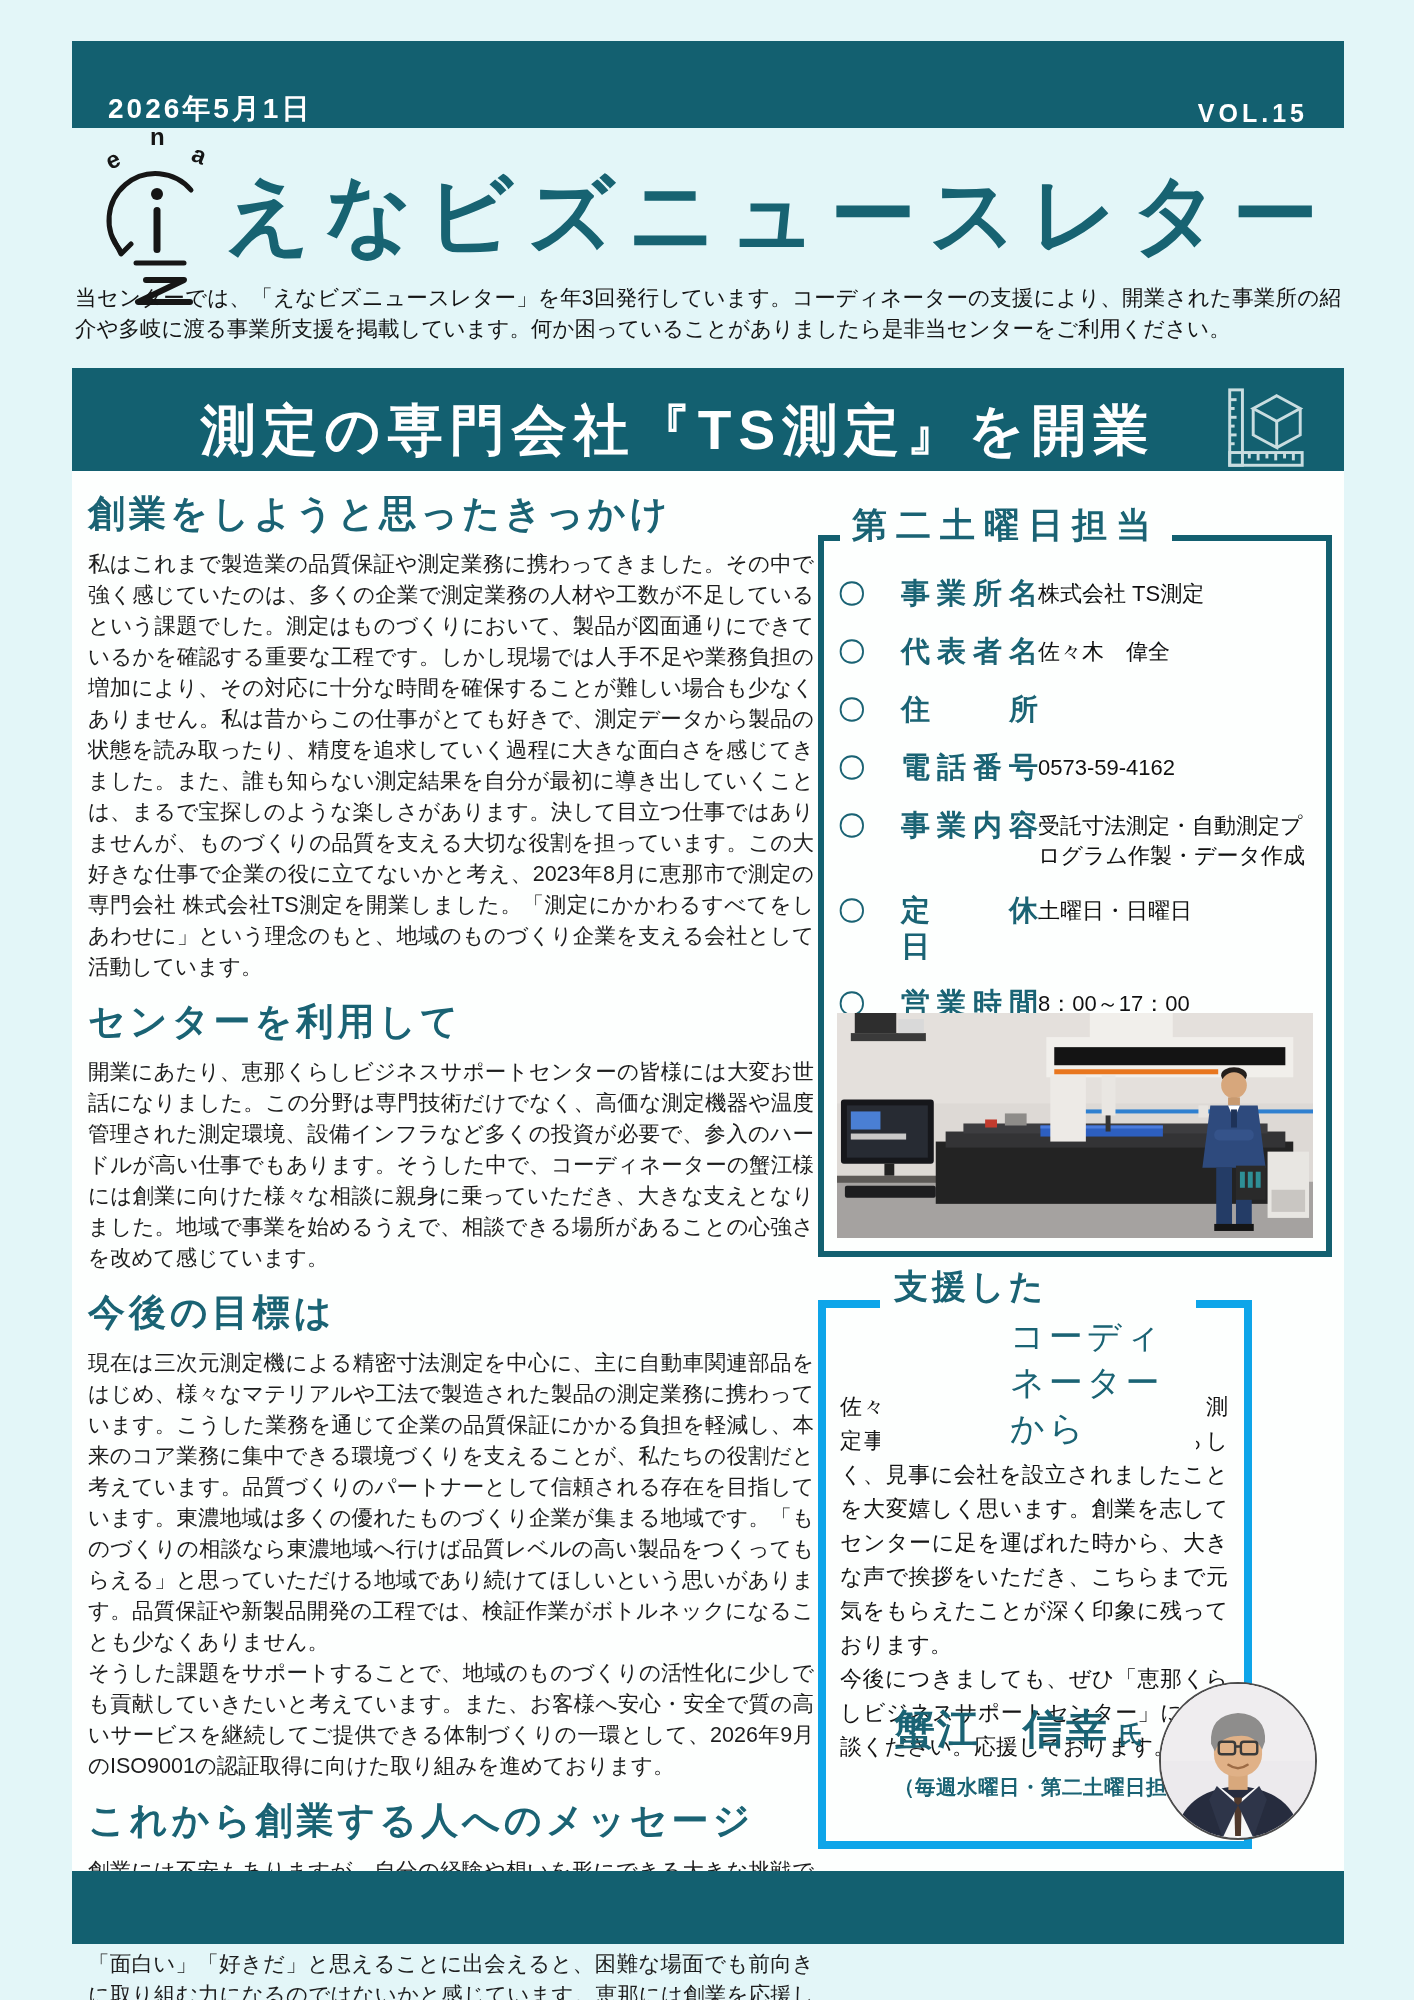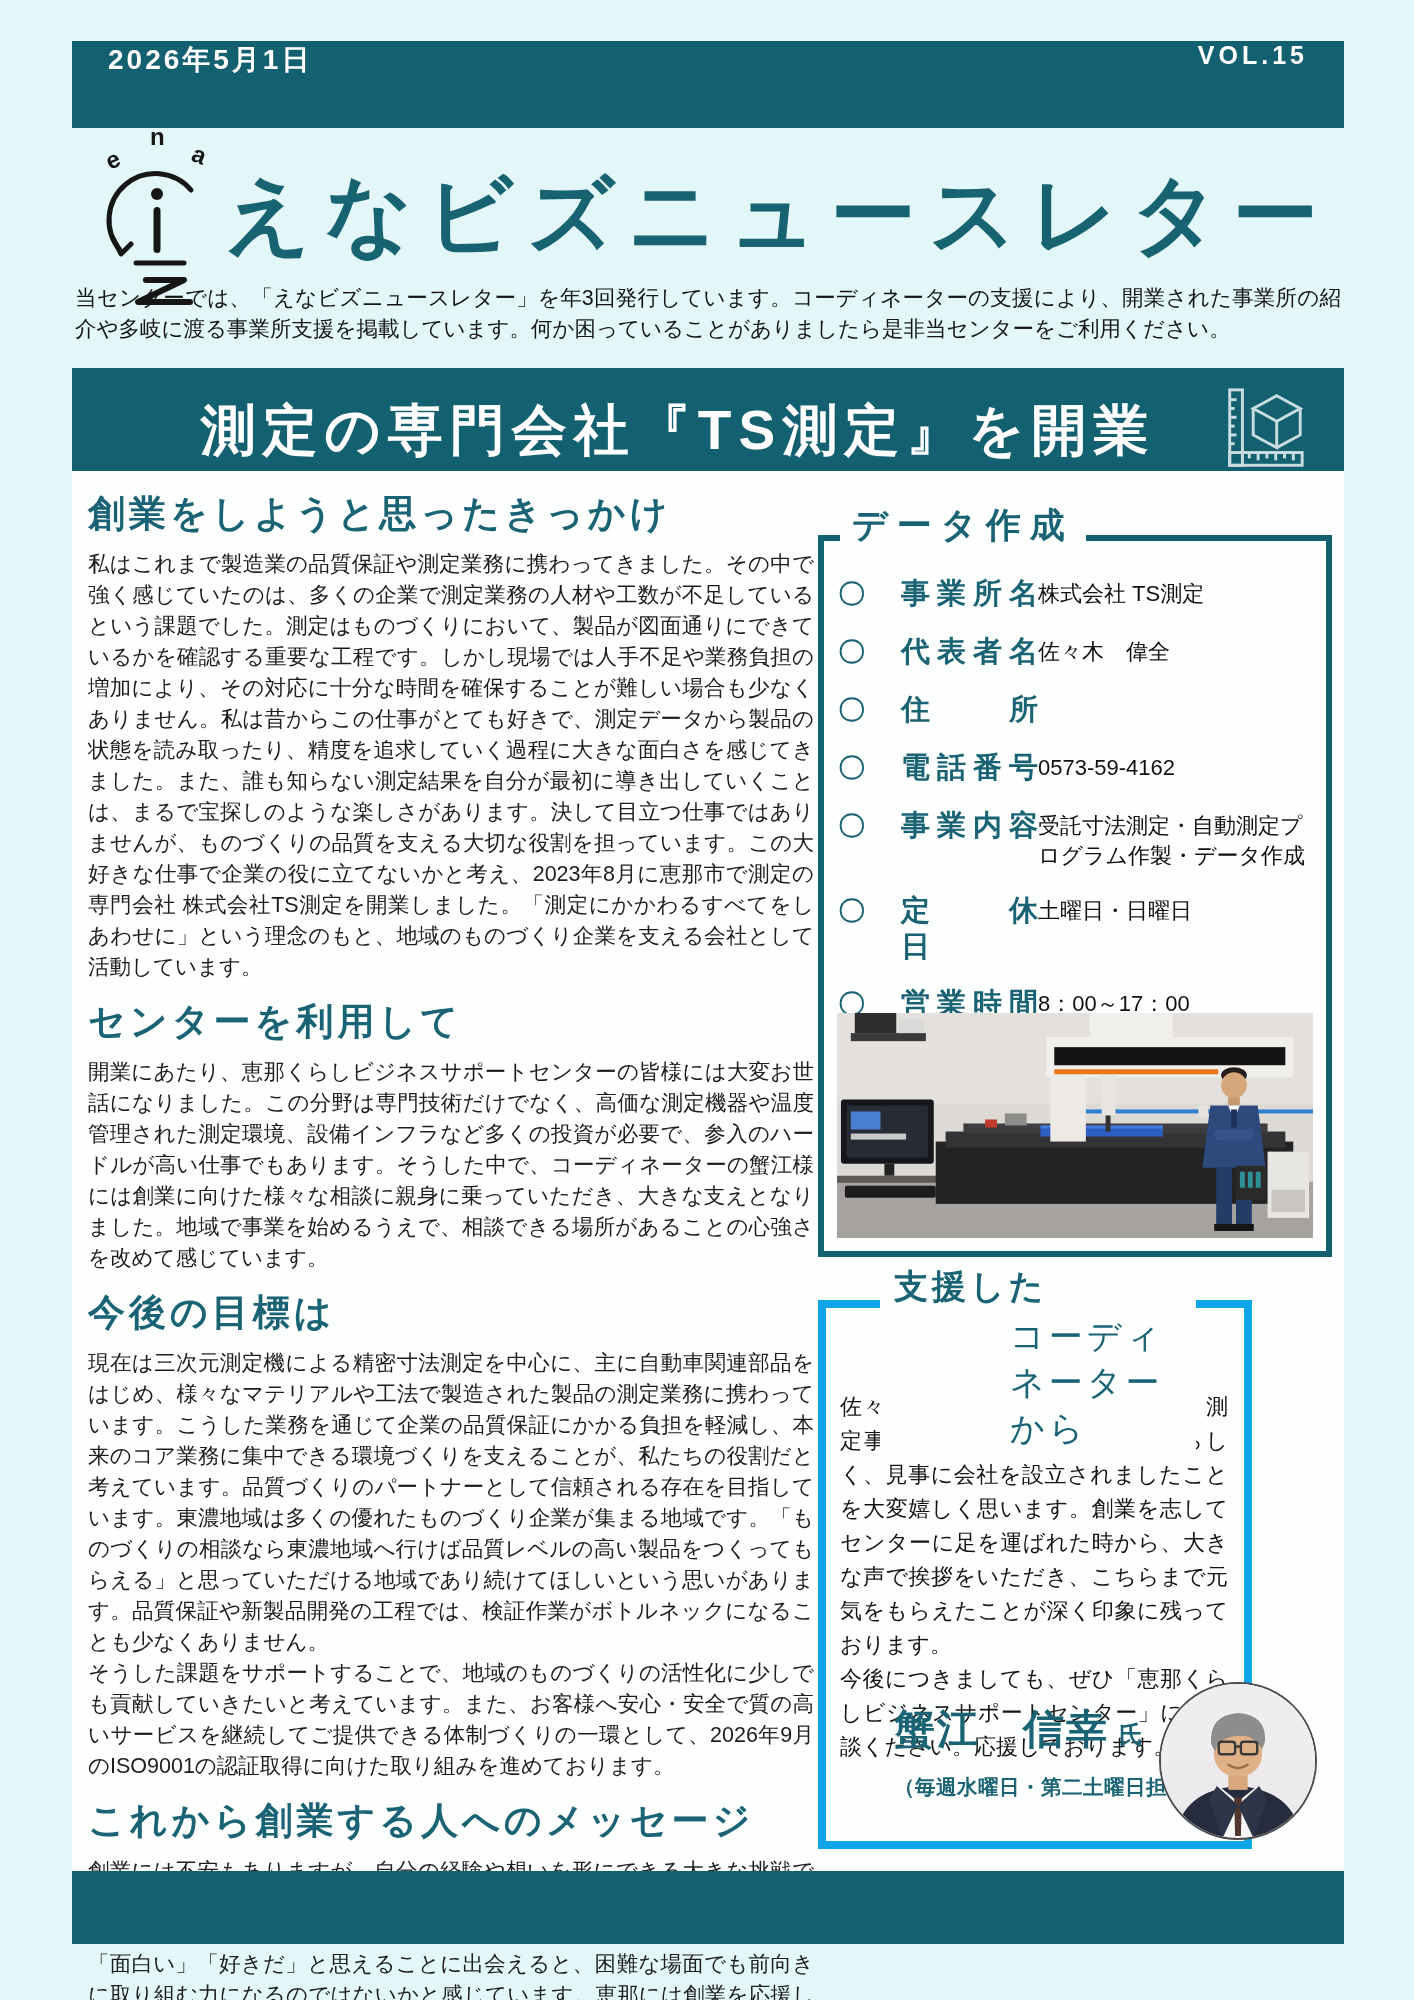--- a/index.html
+++ b/index.html
@@ -7,21 +7,21 @@
   body {
     font-family:"Liberation Sans","DejaVu Sans",sans-serif;
     background:#e3f6f8;
     color:#1d1d1d;
   }
   .page { position:relative; width:1414px; height:2000px; background:#e3f6f8; overflow:hidden; }
 
   
   .header-bar {
     position:absolute; left:72px; top:41px; width:1272px; height:87px;
-    background:#136070; display:flex; justify-content:space-between; align-items:flex-start;
+    background:#136070; display:flex; justify-content:space-between; align-items:flex-end;
     padding:0 36px;
   }
   .header-date { color:#fff; font-size:28px; font-weight:bold; letter-spacing:3px; }
   .header-vol  { color:#fff; font-size:25px; font-weight:bold; letter-spacing:4px; }
 
   
   .logo { position:absolute; left:94px; top:128px; width:130px; height:182px; }
   .main-title {
     position:absolute; left:224px; top:136px; width:1150px; height:158px;
     display:flex; align-items:center;
@@ -179,21 +179,21 @@
         <p>現在は三次元測定機による精密寸法測定を中心に、主に自動車関連部品をはじめ、様々なマテリアルや工法で製造された製品の測定業務に携わっています。こうした業務を通じて企業の品質保証にかかる負担を軽減し、本来のコア業務に集中できる環境づくりを支えることが、私たちの役割だと考えています。品質づくりのパートナーとして信頼される存在を目指しています。東濃地域は多くの優れたものづくり企業が集まる地域です。「ものづくりの相談なら東濃地域へ行けば品質レベルの高い製品をつくってもらえる」と思っていただける地域であり続けてほしいという思いがあります。品質保証や新製品開発の工程では、検証作業がボトルネックになることも少なくありません。</p>
         <p>そうした課題をサポートすることで、地域のものづくりの活性化に少しでも貢献していきたいと考えています。また、お客様へ安心・安全で質の高いサービスを継続してご提供できる体制づくりの一環として、2026年9月のISO9001の認証取得に向けた取り組みを進めております。</p>
       </div>
       <div class="article">
         <h2 class="article-title">これから創業する人へのメッセージ</h2>
         <p>創業には不安もありますが、自分の経験や想いを形にできる大きな挑戦でもあります。私自身も多くの方の支えをいただきながら事業をスタートすることができました。仕事への向き合い方は人それぞれですが、自分が「面白い」「好きだ」と思えることに出会えると、困難な場面でも前向きに取り組む力になるのではないかと感じています。恵那には創業を応援してくれる環境があります。自分の想いを大切にしながら、ぜひ挑戦してみてほしいと思います。</p>
       </div>
     </div>
 
     <div class="databox">
-      <div class="databox-title">データ作成</div>
+      <div class="databox-title">第二土曜日担当</div>
       <div class="drows">
         <div class="drow">
           <span class="dlabel">
               <span class="dbullet">〇</span>
               <span class="dlabel-text">事業所名</span>
             </span>
           <span class="dvalue">株式会社 TS測定</span>
         </div>
         <div class="drow">
           <span class="dlabel">

